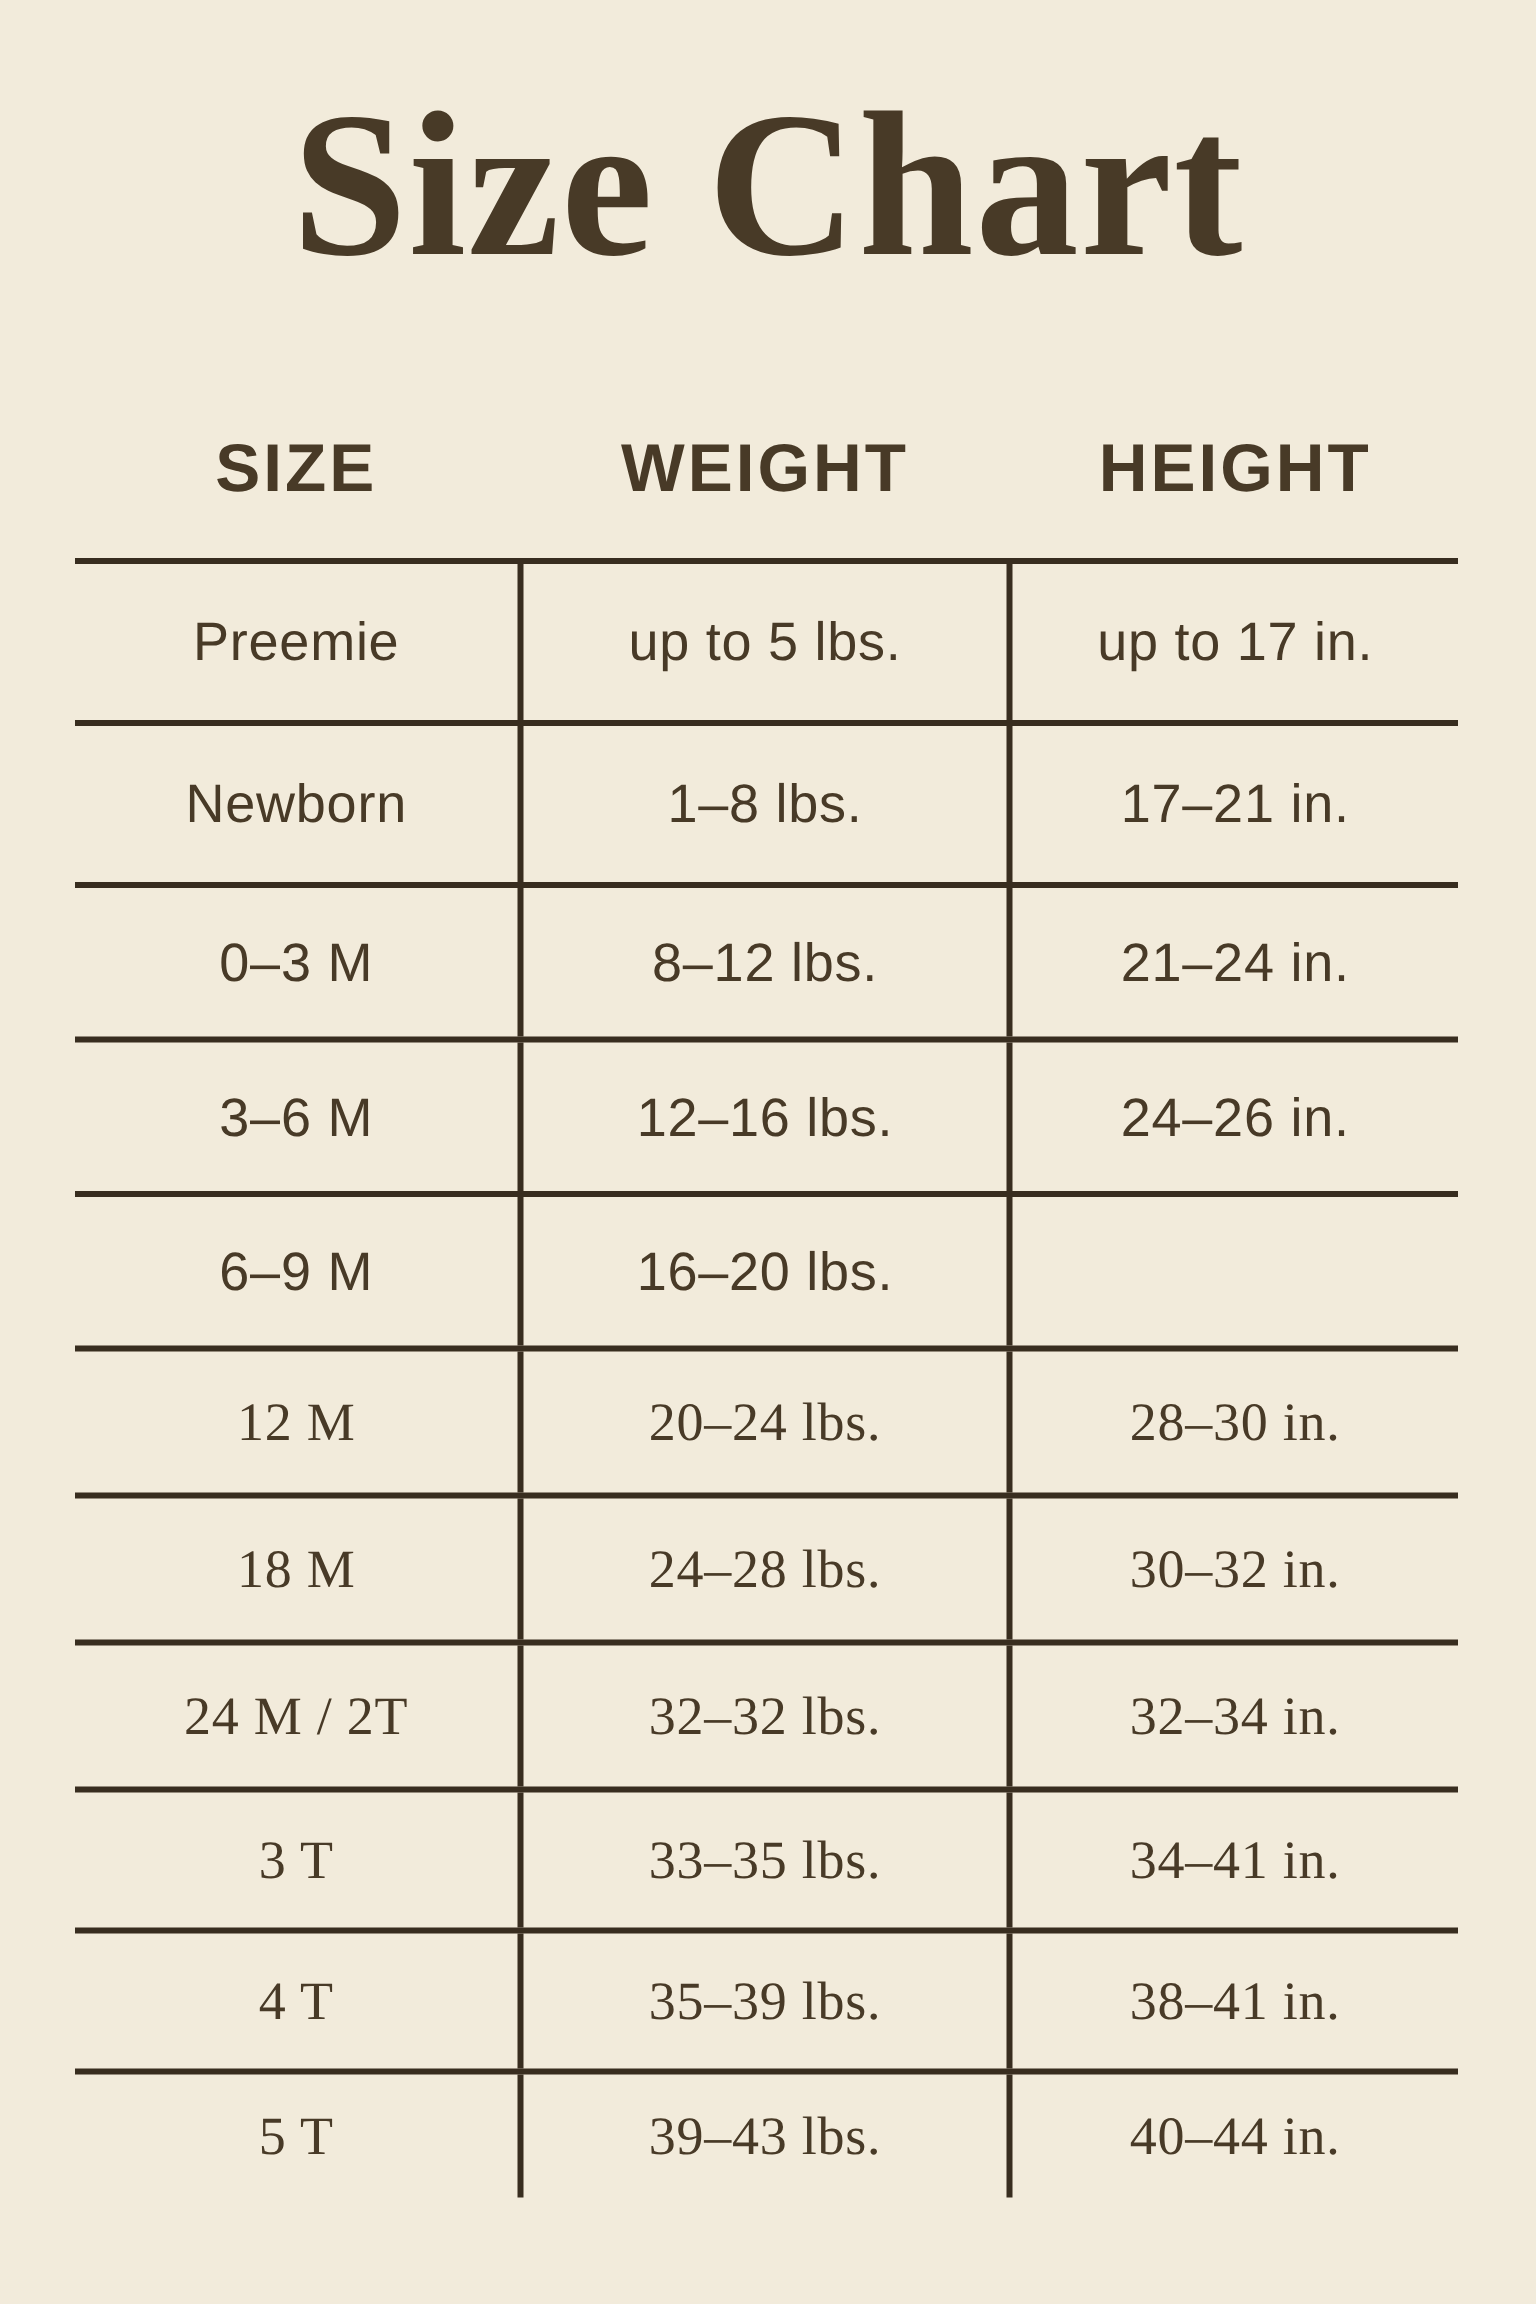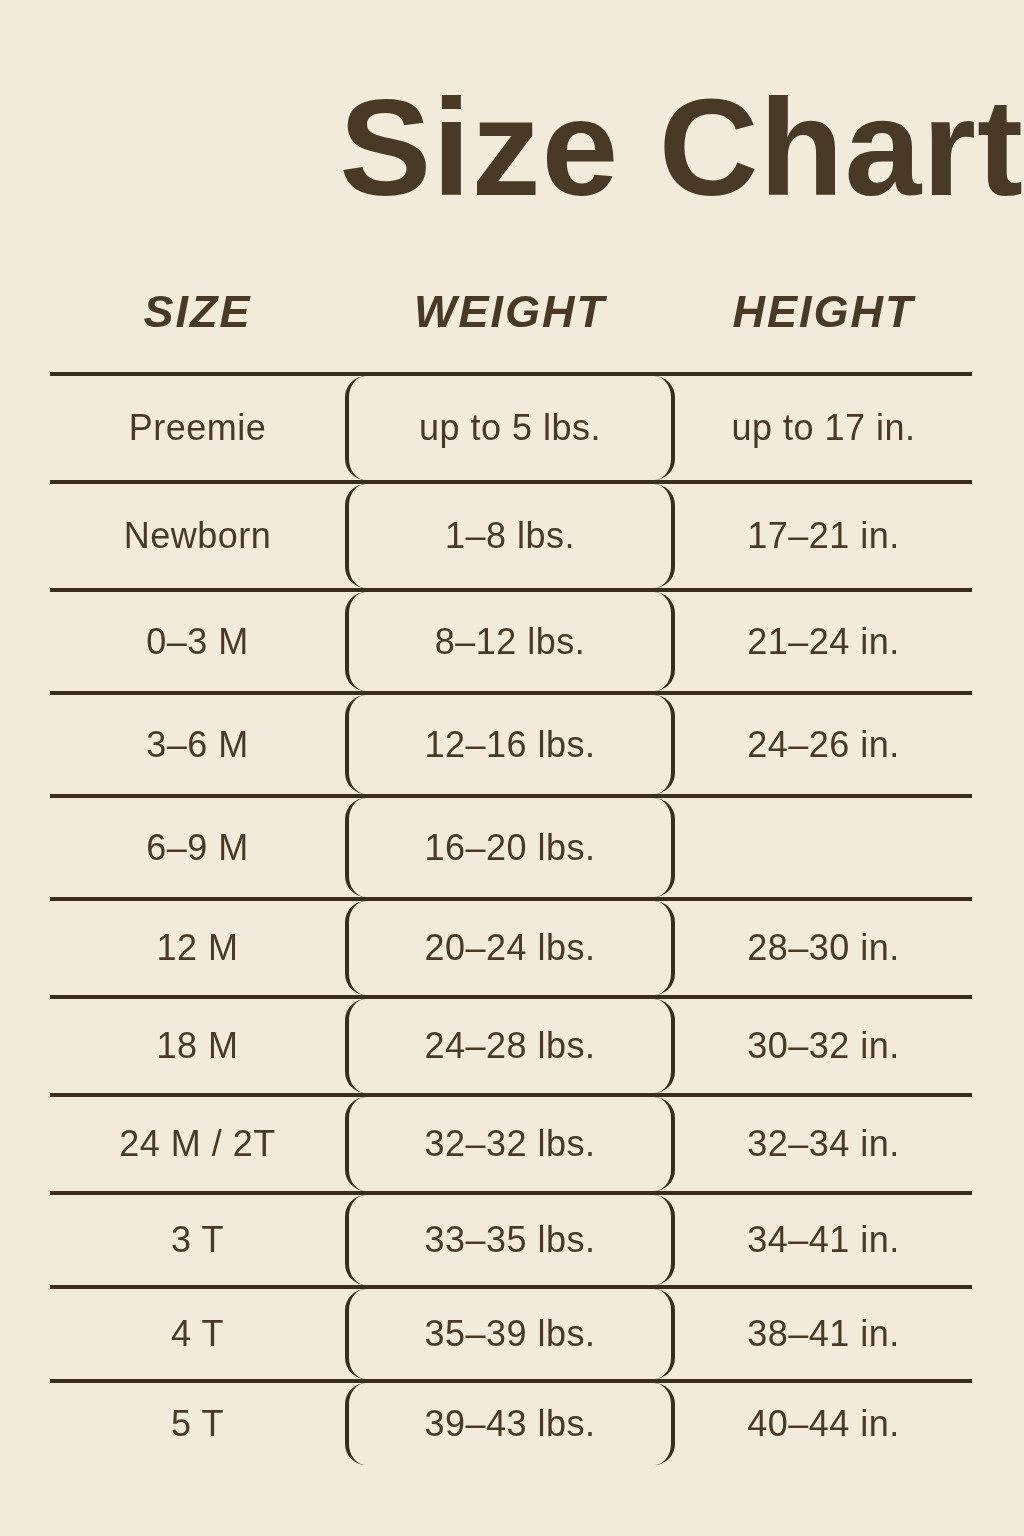--- a/index.html
+++ b/index.html
@@ -9,75 +9,73 @@
     background: var(--background, #f2ebdb);
     font-family: "Liberation Sans", sans-serif;
     overflow: hidden;
   }
   .page {
     position: relative;
     width: 1024px;
     height: 1536px;
   }
   .title {
-    padding-top: 76px;
+    padding-top: 52px;
     height: 206px;
-    font-family: Liberation Sans, sans-serif;
+    font-family: Liberation Serif, serif;
     font-weight: 700;
     font-size: 138px;
     line-height: 142px;
-    text-align: right;
+    text-align: center;
     color: var(--text, #483a27);
     letter-spacing: 1px;
   }
   .chart {
     margin-left: 50px;
     width: 922px;
   }
   .thead {
     margin-top: 76px;
     height: 60px;
     display: grid;
     grid-template-columns: 295px 330px 297px;
-    font-style: italic;
   }
   .th {
     display: flex;
     align-items: center;
     justify-content: center;
     font-weight: 700;
     font-size: 45px;
     letter-spacing: 2px;
     color: var(--text, #483a27);
   }
   .tbody {
     margin-top: 30px;
   }
   .row {
     display: grid;
     grid-template-columns: 295px 330px 297px;
     border-top: 4px solid var(--line, #382d1f);
     height: 103px;
   }
   .row:nth-child(-n+2) { height: 108px; }
-  .row:nth-child(n+6)  { height: 98px; }
+  .row:nth-child(n+6)  { height: 98px; font-family: Liberation Serif, serif; }
   .row:nth-child(n+9)  { height: 94px; }
   .row:nth-child(11)   { height: 86px; }
   .cell {
     display: flex;
     align-items: center;
     justify-content: center;
     font-size: 36px;
     color: var(--text, #483a27);
     letter-spacing: 0.5px;
   }
   .cell.mid {
     border-left: 4px solid var(--line, #382d1f);
     border-right: 4px solid var(--line, #382d1f);
-    border-radius: 21px;
   }
 </style>
 </head>
 <body>
 
 <div class="page">
 
   <h1 class="title">Size Chart</h1>
 
   <div class="chart">

